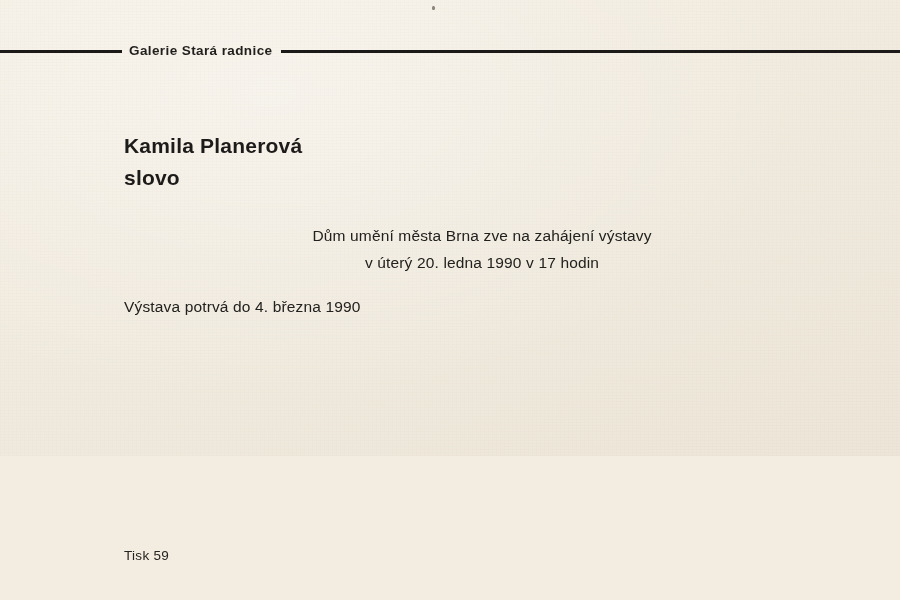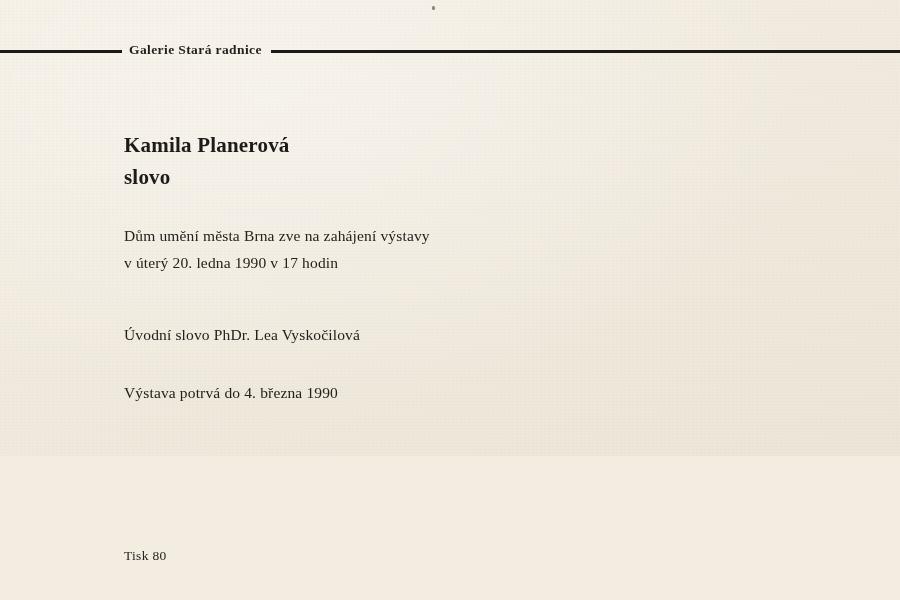--- a/index.html
+++ b/index.html
@@ -15,21 +15,20 @@
   }
 
   .card {
     position: relative;
     width: 900px;
     height: 456px;
     background:
       radial-gradient(ellipse at 30% 20%, rgba(255,255,255,0.38), rgba(255,255,255,0) 60%),
       linear-gradient(160deg, #f5efe4 0%, #f1ebdf 45%, #ece5d8 100%);
     box-sizing: border-box;
-    font-family: Liberation Serif, serif;
   }
 
   
   .grain {
     position: absolute;
     inset: 0;
     pointer-events: none;
     opacity: 0.33;
     background-image:
       repeating-linear-gradient(0deg, rgba(120,105,85,0.05) 0px, rgba(120,105,85,0.05) 1px, rgba(255,255,255,0) 1px, rgba(255,255,255,0) 3px),
@@ -101,21 +100,21 @@
     font-size: 15.5px;
     color: #23211e;
     line-height: 1.78;
     letter-spacing: 0.15px;
     margin-bottom: 26px;
   }
   .para .ln {
     display: block;
     white-space: nowrap;
   }
-  .para.invite { margin-bottom: 44px; }
+  .para.invite { margin-bottom: 16px; text-align: center; }
   .para.word { margin-bottom: 30px; }
   .para.music { margin-bottom: 30px; }
   .para.duration { margin-bottom: 0; }
 
   .footer {
     position: absolute;
     left: 124px;
     top: 548px;
     font-size: 13.5px;
     color: #26241f;
@@ -141,22 +140,21 @@
     <div class="title-block">
       <div class="title-line">Kamila Planerová</div>
       <div class="title-line">slovo</div>
     </div>
 
     <div class="para invite">
       <span class="ln">Dům umění města Brna zve na zahájení výstavy</span>
       <span class="ln">v úterý 20. ledna 1990 v 17 hodin</span>
     </div>
 
-    <div class="para word">Úvodní slovo PhDr. Lea Vyskočilová</div>
 
 
     <div class="para duration">Výstava potrvá do 4. března 1990</div>
 
   </div>
 
-  <div class="footer">Tisk 80</div>
+  <div class="footer">Tisk 59</div>
 
 </div>
 
 </body></html>

